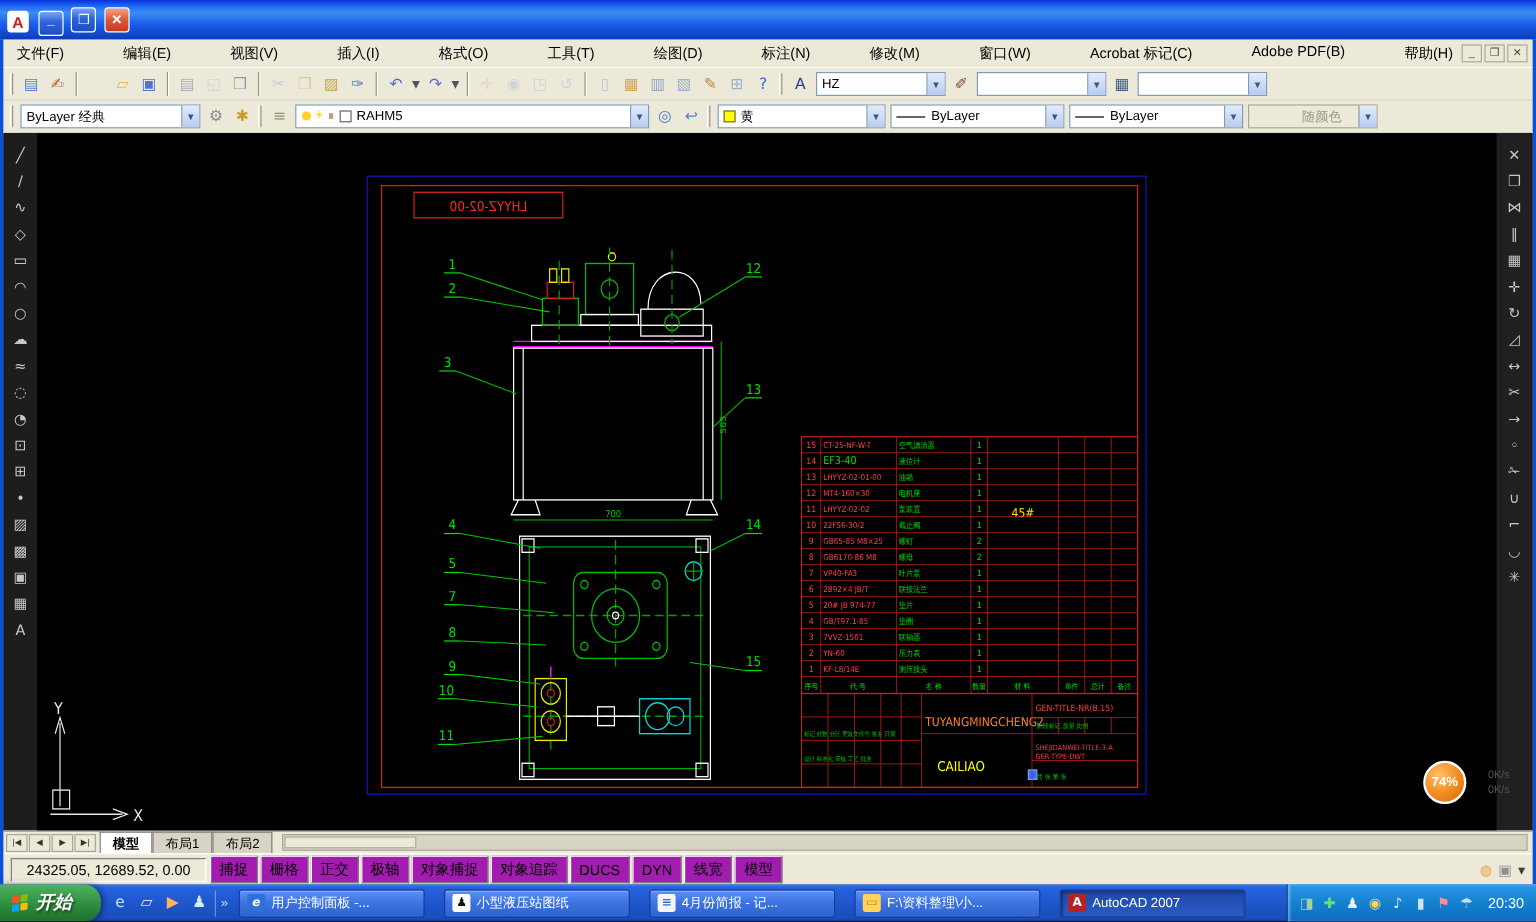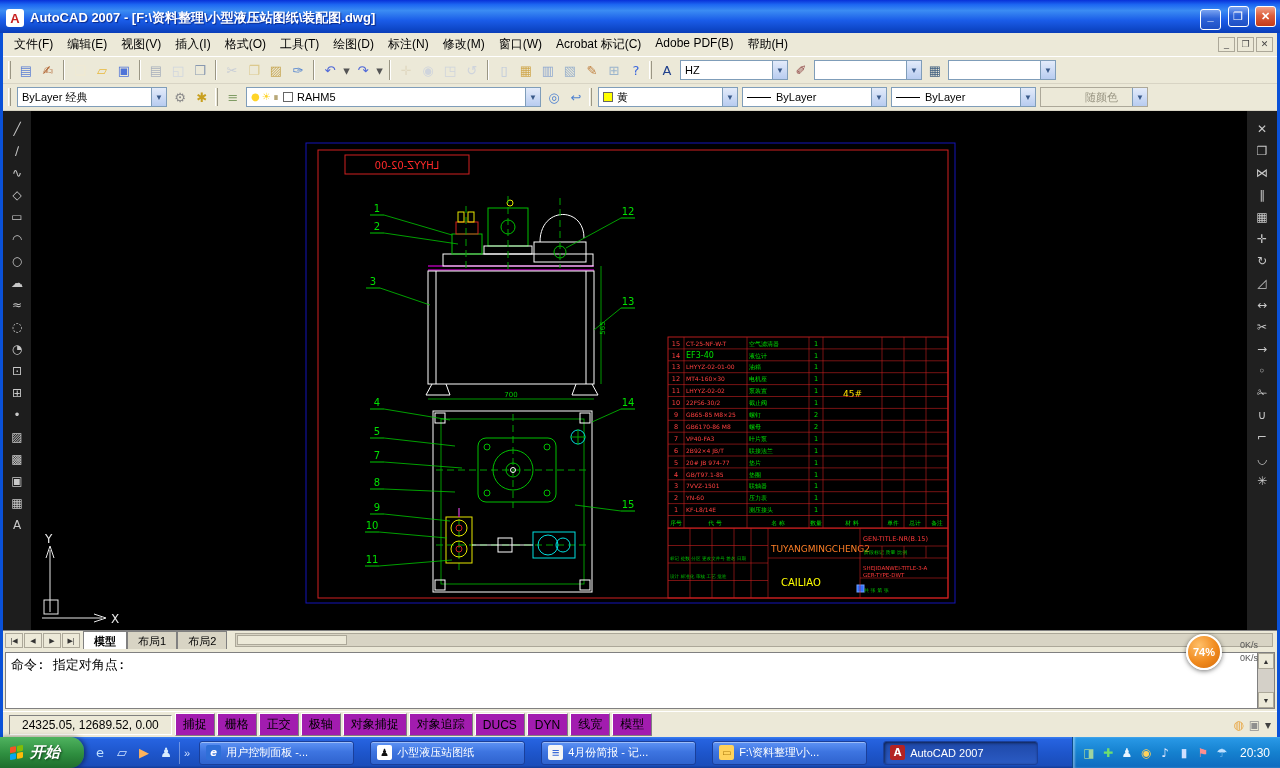--- a/index.html
+++ b/index.html
@@ -22,21 +22,21 @@
   .wbtn.close { background:linear-gradient(180deg,#F2A28A,#DD5F3D 45%,#C43A18); }
   .wbtn.close::before{ content:"✕"; font-weight:bold; }
 
   
   .frame { flex:1; display:flex; flex-direction:column; min-height:0;
     border-left:3px solid #0A51D8; border-right:3px solid #0A51D8; background:#ECE9D8; }
 
   
   .menubar { height:24px; flex:none; display:flex; align-items:center; background:#ECE9D8;
     border-bottom:1px solid #fff; padding:0 4px; font-size:12px; }
-  .menu-items { display:flex; flex:1; min-width:0; overflow:hidden; }
+  .menu-items { display:flex; flex:1; min-width:0; overflow:hidden;justify-content:space-between; }
   .menu-item { padding:3px 7px; white-space:nowrap; cursor:default; }
   .mdi-btns { display:flex; gap:2px; }
   .mdi-btns button { width:17px; height:15px; font-size:9px; line-height:1; background:#ECE9D8;
     border:1px solid #ACA899; padding:0; color:#444; }
 
   
   .toolbar { height:27px; flex:none; display:flex; align-items:center; background:#ECE9D8;
     border-bottom:1px solid #D8D4C4; padding:0 3px; }
   .grip { width:3px; height:18px; border-left:1px solid #fff; border-right:1px solid #9a9684; margin:0 4px 0 2px; flex:none; }
   .tb-icons { display:flex; align-items:center; }
@@ -157,21 +157,20 @@
   .dl-rates { position:absolute; left:1240px; top:640px; display:flex; flex-direction:column; gap:3px;
     font-size:9px; color:#555; z-index:50; }
 </style>
 </head>
 <body>
 
 <div class="screen">
 
   <div class="titlebar">
     <span class="app-icon"></span>
-    <span class="title-text">AutoCAD 2007 - [F:\资料整理\小型液压站图纸\装配图.dwg]</span>
     <span class="winbtns">
       <button class="wbtn min"></button>
       <button class="wbtn max"></button>
       <button class="wbtn close"></button>
     </span>
   </div>
 
   <div class="frame">
 
     <div class="menubar">
@@ -854,31 +853,20 @@
 
           <span class="tab">布局1</span>
 
           <span class="tab">布局2</span>
         </div>
       <div class="tab-scroll">
           <span class="thumb"></span>
         </div>
     </div>
 
-    <div class="cmd">
-      <div class="cmd-inner">
-        <div class="cmd-line">命令: 指定对角点:</div>
-        <div class="cmd-line"></div>
-      </div>
-      <div class="cmd-scroll">
-        <span class="sarrow up"></span>
-        <span class="strack"></span>
-        <span class="sarrow down"></span>
-      </div>
-    </div>
 
     <div class="statusbar">
       <span class="coords">24325.05, 12689.52, 0.00</span>
       <div style="display:flex;gap:2px">
 
           <button class="toggle">捕捉</button>
 
           <button class="toggle">栅格</button>
 
           <button class="toggle">正交</button>

